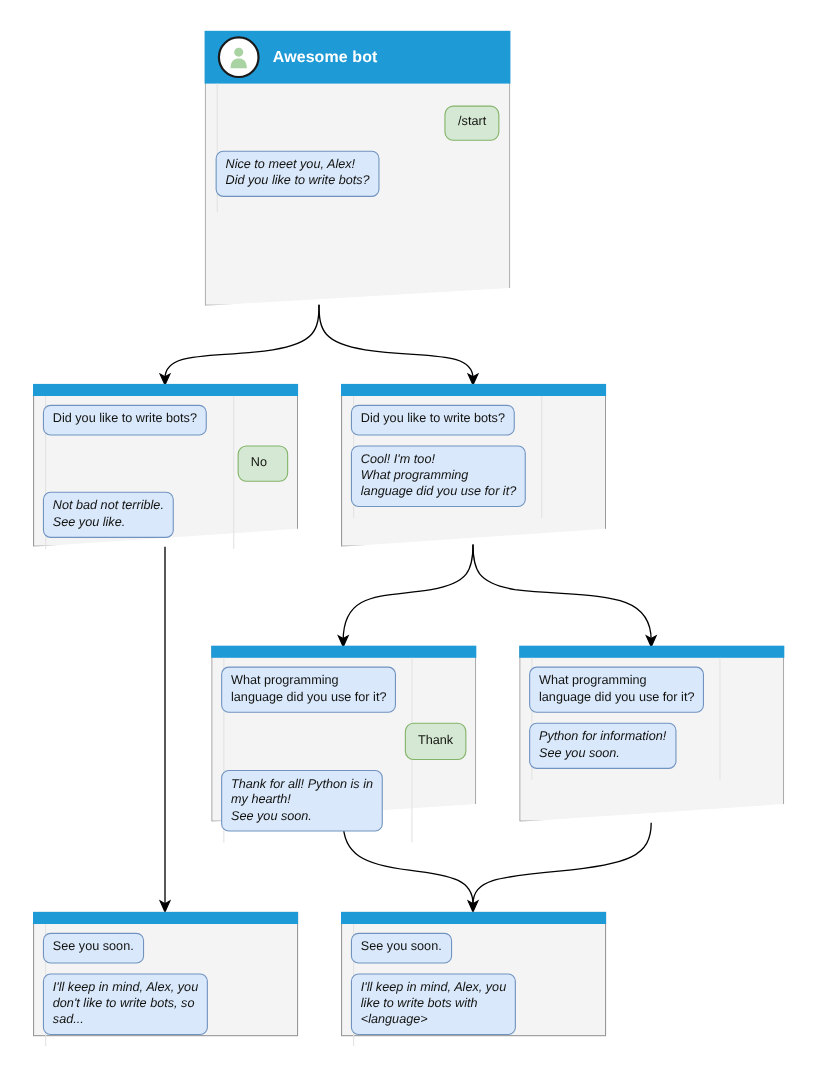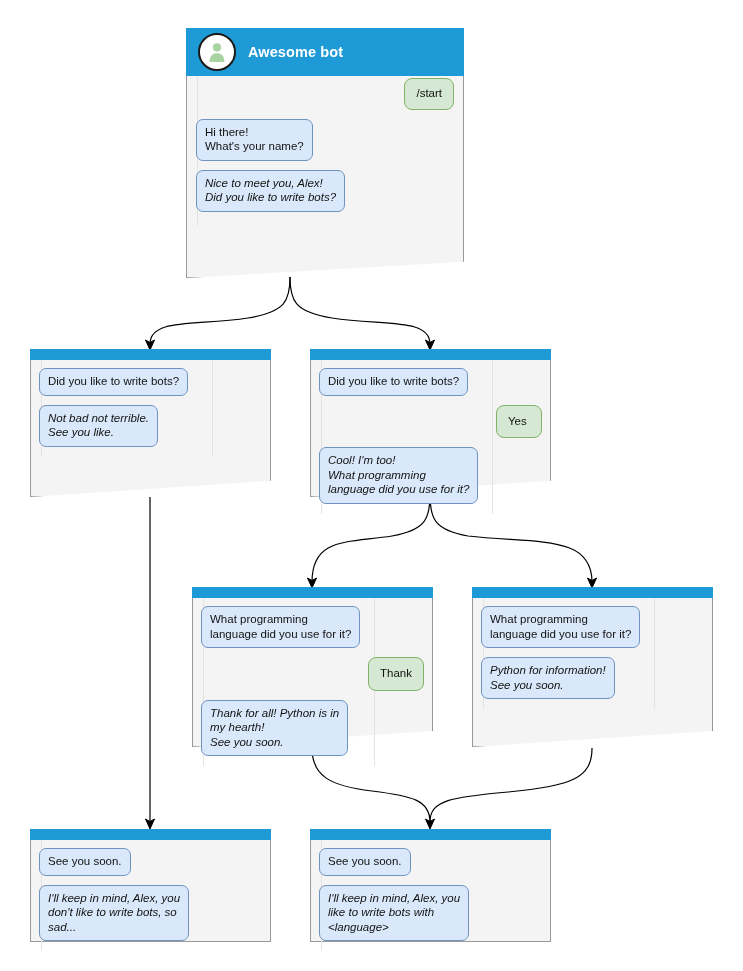--- a/index.html
+++ b/index.html
@@ -99,21 +99,21 @@
     font-weight: bold;
     letter-spacing: 0.1px;
     white-space: nowrap;
   }
 
   .node-body {
     position: relative;
     padding: 8px 9px 10px 9px;
     box-sizing: border-box;
   }
-  .node.root .node-body { padding: 2px 10px 14px 10px; }
+  .node.root .node-body { padding: 20px 10px 14px 10px; }
 
   
   .pane-rule {
     position: absolute;
     top: 0;
     bottom: 0;
     width: 0;
     border-left: 1px solid #e3e3e3;
   }
 
@@ -190,61 +190,57 @@
           </svg>
         </div>
         <div class="bot-title">Awesome bot</div>
       </div>
       <div class="node-body">
         <div class="pane-rule" style="left:11px;"></div>
         <div class="msg-row right">
           <div class="bubble user">/start</div>
         </div>
         <div class="msg-row left">
-          <div class="bubble bot">Hi there!
-What's your name?</div>
-        </div>
-        <div class="msg-row left">
           <div class="bubble bot">Nice to meet you, Alex!
 Did you like to write bots?</div>
         </div>
       </div>
     </div>
   </div>
 
   <div class="node" style="left:30px; top:349px; width:241px; height:148px;">
     <div class="node-skew" style="clip-path: polygon(0% 0%, 100% 0%, 100% 89%, 0% 100%);"></div>
     <div class="node-inner">
       <div class="node-header"></div>
       <div class="node-body">
         <div class="pane-rule" style="left:11px;"></div>
         <div class="pane-rule" style="left:182px;"></div>
         <div class="msg-row left">
           <div class="bubble bot">Did you like to write bots?</div>
         </div>
+        <div class="msg-row right">
+          <div class="bubble user">No</div>
+        </div>
         <div class="msg-row left">
           <div class="bubble bot">Not bad not terrible.
 See you like.</div>
         </div>
       </div>
     </div>
   </div>
 
   <div class="node" style="left:310px; top:349px; width:241px; height:148px;">
     <div class="node-skew" style="clip-path: polygon(0% 0%, 100% 0%, 100% 89%, 0% 100%);"></div>
     <div class="node-inner">
       <div class="node-header"></div>
       <div class="node-body">
         <div class="pane-rule" style="left:11px;"></div>
         <div class="pane-rule" style="left:182px;"></div>
         <div class="msg-row left">
           <div class="bubble bot">Did you like to write bots?</div>
-        </div>
-        <div class="msg-row right">
-          <div class="bubble user">Yes</div>
         </div>
         <div class="msg-row left">
           <div class="bubble bot">Cool! I'm too!
 What programming
 language did you use for it?</div>
         </div>
       </div>
     </div>
   </div>
 

